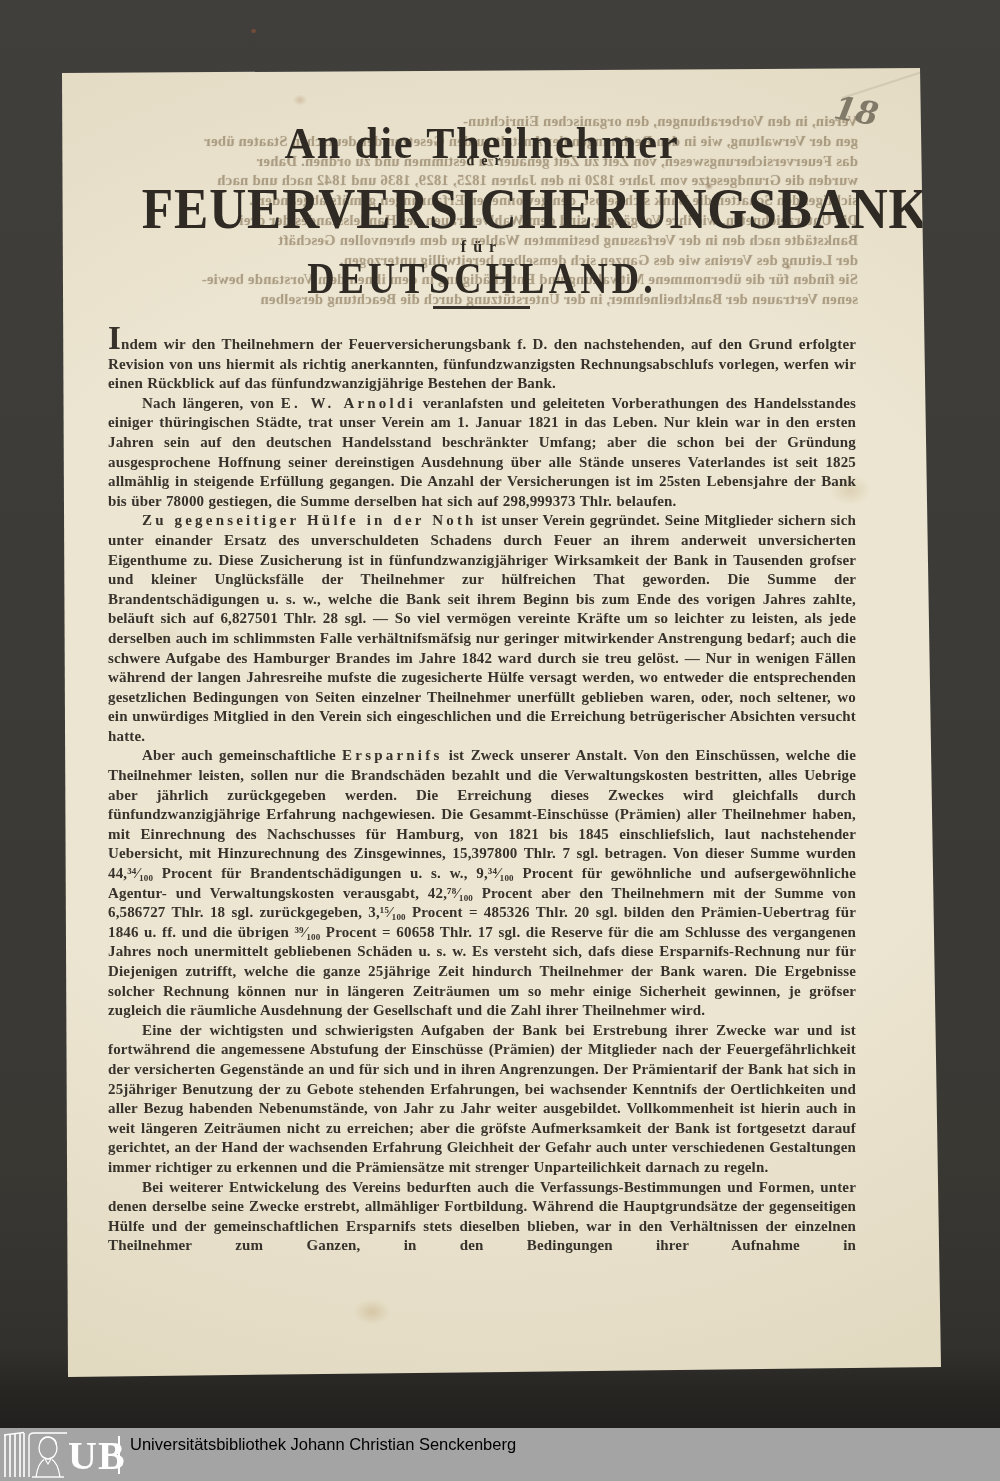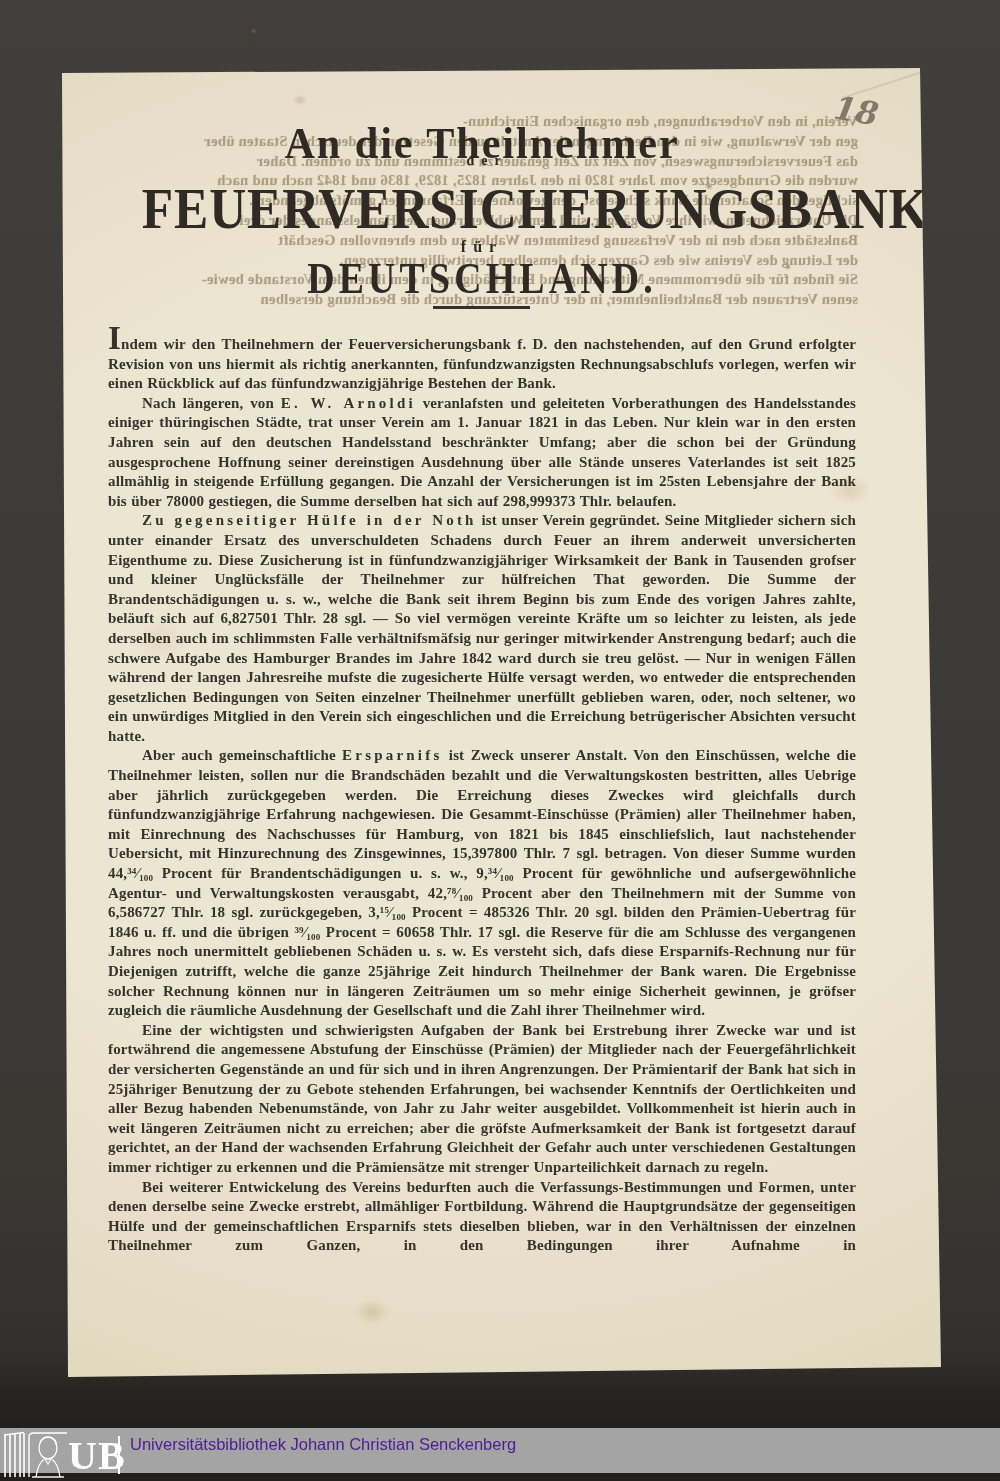--- a/index.html
+++ b/index.html
@@ -67,29 +67,29 @@
     color: #37332c; font-size: 15px; line-height: 19.6px; font-weight: 700;
     text-align: justify; letter-spacing: .15px; word-spacing: .5px; font-family: Liberation Serif, serif;
   }
   .bodytext p.para { margin: 0; text-indent: 34px; }
   .bodytext p.para.first { text-indent: 0; }
   .bodytext p.para.first::first-letter { font-size: 2.2em; line-height: .75; }
   .bodytext p.para.last { text-align-last: justify; }
   .bodytext .sp { letter-spacing: 3.2px; }
 
   
-  .libbar { position: absolute; left: 0; top: 1428px; width: 1000px; height: 45px;
+  .libbar { position: absolute; left: 0; top: 1428px; width: 1000px; height: 53px;
     background: #a4a4a4; font-family: "Liberation Sans", sans-serif; }
   .logo-graphic { position: absolute; left: 3px; top: 3px; }
   .logo-ub { position: absolute; left: 68px; top: 4px; width: 48px;
     font-family: "Liberation Serif", serif; font-weight: 700; font-size: 40px;
     color: #ffffff; letter-spacing: 1px; }
   .logo-sep { position: absolute; left: 118px; top: 8px; width: 2px; height: 38px;
     background: #ffffff; }
-  .libtext { position: absolute; left: 130px; top: 6px; color: #4c1d95;
+  .libtext { position: absolute; left: 130px; top: 6px; color: #000000;
     font-size: 16.5px; line-height: 20.5px; }
 </style>
 </head>
 <body>
 
 <div class="stage">
 
   <div class="bg-speck"></div>
 
   <div class="paper">

